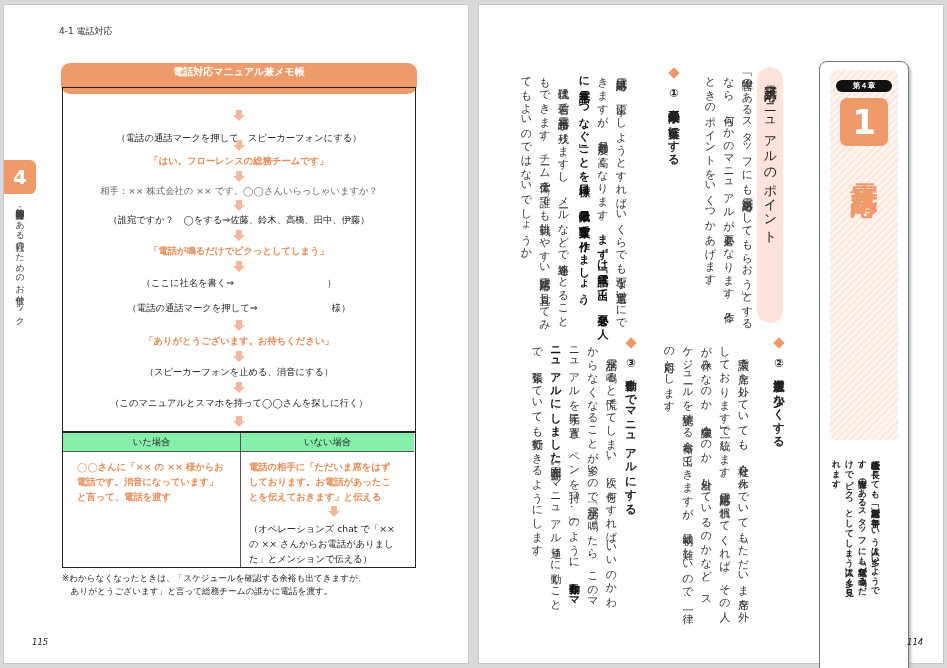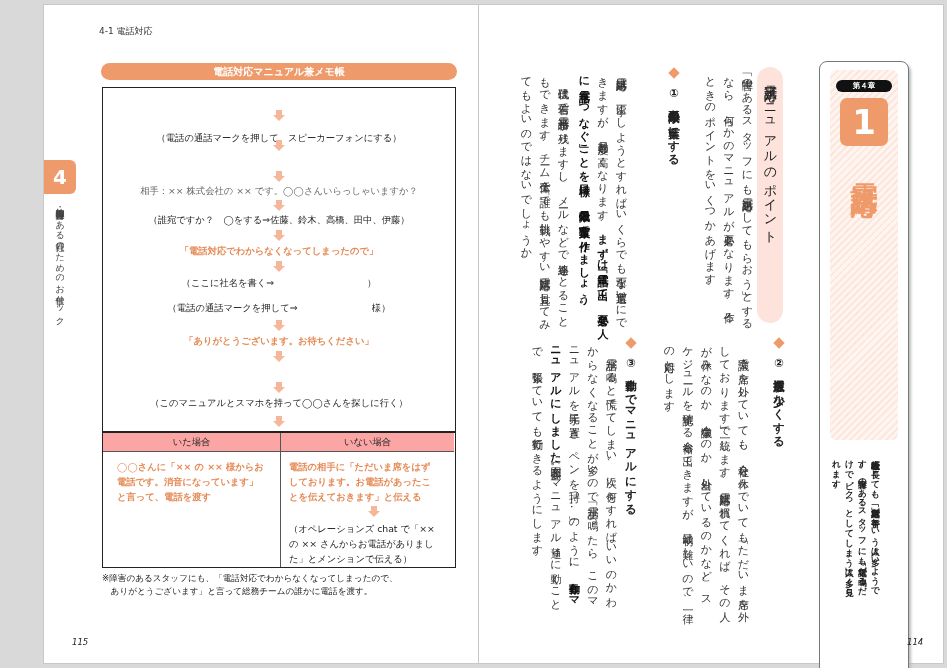--- a/index.html
+++ b/index.html
@@ -1,35 +1,35 @@
 <!DOCTYPE html>
 <html><head>
 <meta charset="utf-8">
 <style>
   html, body { margin:0; padding:0; }
   body { width:947px; height:668px; background:#d9d9d9; position:relative; overflow:hidden;
          font-family:"DejaVu Sans", sans-serif; color:#222; }
   .page { position:absolute; top:4px; height:660px; background:#fff; border:1px solid #c8c8c8; box-sizing:border-box; }
-  #left-page { left:3px; width:466px;margin-left:40px; }
+  #left-page { left:3px; width:466px; }
   #right-page { left:478px; width:466px; }
 
   
   .running-head { position:absolute; left:55px; top:20px; font-size:9px; color:#333; }
-  .memo-title { position:absolute; left:57px; top:58px; width:356px; height:17px; background:#ef9a6a;
+  .memo-title { position:absolute; left:57px; top:58px; width:356px; height:31px; background:#ef9a6a;
                 border-radius:9px; color:#fff; font-size:10px; font-weight:bold; text-align:center; line-height:17px; }
   .flow-box { position:absolute; left:58px; top:82px; width:354px; height:345px; border:1.5px solid #222; box-sizing:border-box; }
   .flow-line { position:absolute; left:0; width:100%; text-align:center; font-size:9.3px; line-height:12px; white-space:nowrap; }
   .flow-line.orange { color:#e58a55; font-weight:bold; }
   .flow-line.gray { color:#666; }
   .flow-line.black { color:#222; }
   .arrow { position:absolute; left:50%; margin-left:-6px; width:12px; height:11px; }
   .arrow::before { content:""; position:absolute; left:3px; top:0; width:6px; height:5px; background:#f5b79a; }
   .arrow::after { content:""; position:absolute; left:0; top:5px; border-left:6px solid transparent; border-right:6px solid transparent; border-top:6px solid #f5b79a; }
   .split-table { position:absolute; left:58px; top:427px; width:354px; height:136px; border:1.5px solid #222; box-sizing:border-box; border-top:1.5px solid #222; }
-  .split-head { position:absolute; top:0; height:18px; background:#fca5a5; border-bottom:1px solid #555; font-size:9.3px; text-align:center; line-height:18px; }
+  .split-head { position:absolute; top:0; height:18px; background:#86efac; border-bottom:1px solid #555; font-size:9.3px; text-align:center; line-height:18px; }
   .split-divider { position:absolute; left:177px; top:0; width:1px; height:100%; background:#555; }
   .split-cell { position:absolute; top:26px; font-size:9.3px; line-height:15px; color:#e58a55; font-weight:bold; }
   .split-note { position:absolute; font-size:9.3px; line-height:15px; color:#222; }
   .footnote { position:absolute; left:58px; top:567px; font-size:8.6px; line-height:13px; color:#222; }
   .thumb-tab { position:absolute; left:0; top:155px; width:32px; height:34px; background:#ef9a6a; border-radius:0 6px 6px 0;
                color:#fff; font-weight:bold; font-size:20px; text-align:center; line-height:34px; }
   .thumb-text { position:absolute; left:4px; top:196px; width:24px; writing-mode:vertical-rl; font-size:9px; color:#444; letter-spacing:0.3px; line-height:24px; }
   .page-num { position:absolute; font-size:8.5px; color:#222; top:632px;font-style:italic; }
 
   
@@ -59,32 +59,34 @@
 
   <div class="thumb-tab">4</div>
   <div class="thumb-text">知的障害・発達障害のある社員のためのお仕事ハック</div>
 
   <div class="memo-title">電話対応マニュアル兼メモ帳</div>
 
   <div class="flow-box">
     <div class="arrow" style="top:22px"></div>
     <div class="flow-line black" style="top:44px">（電話の通話マークを押して、スピーカーフォンにする）</div>
     <div class="arrow" style="top:52px"></div>
+    <div class="flow-line orange" style="top:67px">「はい。フローレンスの総務チームです」</div>
     <div class="arrow" style="top:83px"></div>
     <div class="flow-line gray" style="top:97px">相手：×× 株式会社の ×× です。◯◯さんいらっしゃいますか？</div>
     <div class="arrow" style="top:112px"></div>
     <div class="flow-line black" style="top:126px">（誰宛ですか？　◯をする⇒佐藤、鈴木、高橋、田中、伊藤）</div>
     <div class="arrow" style="top:142px"></div>
-    <div class="flow-line orange" style="top:157px">「電話対応でわからなくなってしまったので」</div>
+    <div class="flow-line orange" style="top:157px">「電話が鳴るだけでビクっとしてしまう」</div>
     <div class="arrow" style="top:173px"></div>
     <div class="flow-line black" style="top:189px">（ここに社名を書く⇒　　　　　　　　　　）</div>
     <div class="flow-line black" style="top:214px">（電話の通話マークを押して⇒　　　　　　　　様）</div>
     <div class="arrow" style="top:232px"></div>
     <div class="flow-line orange" style="top:247px">「ありがとうございます。お待ちください」</div>
     <div class="arrow" style="top:263px"></div>
+    <div class="flow-line black" style="top:278px">（スピーカーフォンを止める、消音にする）</div>
     <div class="arrow" style="top:294px"></div>
     <div class="flow-line black" style="top:309px">（このマニュアルとスマホを持って◯◯さんを探しに行く）</div>
     <div class="arrow" style="top:328px"></div>
   </div>
 
   <div class="split-table">
     <div class="split-head" style="left:0;width:177px">いた場合</div>
     <div class="split-head" style="left:178px;width:173px">いない場合</div>
     <div class="split-divider"></div>
     <div class="split-cell" style="left:186px">
@@ -99,21 +101,21 @@
     </div>
     <div class="arrow" style="top:73px;left:265px;margin-left:0"></div>
     <div class="split-note" style="left:186px;top:88px">
       <div>（オペレーションズ chat で「××</div>
       <div>の ×× さんからお電話がありまし</div>
       <div>た」とメンションで伝える）</div>
     </div>
   </div>
 
   <div class="footnote">
-    <div>※障害のあるスタッフにも、「電話対応でわからなくなってしまったので、</div>
+    <div>※わからなくなったときは、「スケジュールを確認する余裕も出てきますが、</div>
     <div>　ありがとうございます」と言って総務チームの誰かに電話を渡す。</div>
   </div>
 
   <div class="page-num" style="left:28px">115</div>
 </div>
 
 <div class="page" id="right-page">
   <div class="chapter-box">
     <div class="chapter-stripe"></div>
     <div class="chapter-badge">第４章</div>

